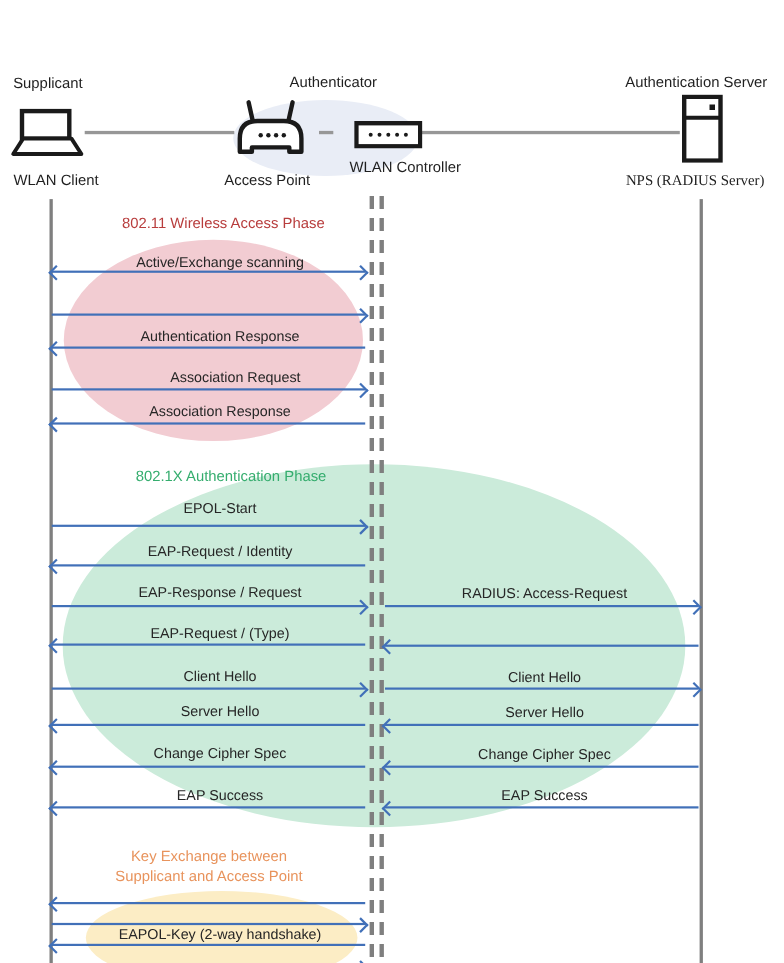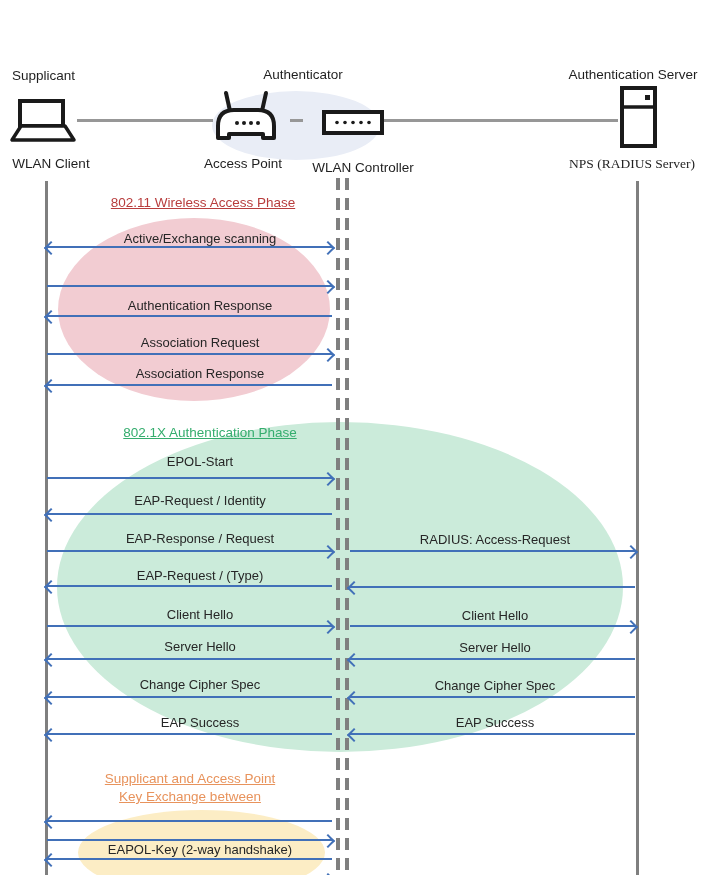--- a/index.html
+++ b/index.html
@@ -19,21 +19,21 @@
   .connector { position:absolute; height:3px; background:#979797; z-index:1; }
 
   .arrow { position:absolute; height:0; border-top:2px solid #4170b8; z-index:2; }
   .arrow i { position:absolute; width:8px; height:8px; display:block;
     border-top:2px solid #4170b8; border-right:2px solid #4170b8; }
   .arrow .hr { right:-1px; top:-5px; transform:rotate(45deg); }
   .arrow .hl { left:-1px;  top:-5px; transform:rotate(-135deg); }
 
   .lbl { position:absolute; z-index:3; font-size:13px; text-align:center; white-space:nowrap; }
   .actor-lbl { font-size:13.5px; color:#1f1f1f; }
-  .phase-title { position:absolute; z-index:3; font-size:13.5px; text-align:center; white-space:nowrap;text-decoration:underline; }
+  .phase-title { position:absolute; z-index:3; font-size:13.5px; text-align:center; white-space:nowrap; }
   .ph1 { color:#b83d3d; }
   .ph2 { color:#35ad6e;text-align:center; }
   .ph3 { color:#e8935c; line-height:18px; }
   .icon { position:absolute; z-index:2; }
 </style>
 </head>
 <body>
 
 <div id="stage">
 
@@ -75,51 +75,51 @@
     <line x1="3" y1="21" x2="34" y2="21" stroke="#1a1a1a" stroke-width="3.5"></line>
     <rect x="25" y="9" width="5" height="5" fill="#1a1a1a"></rect>
   </svg>
 
   <div class="connector" style="left:77px;  top:71px; width:136px;"></div>
   <div class="connector" style="left:290px; top:71px; width:13px;"></div>
   <div class="connector" style="left:383px; top:71px; width:235px;"></div>
 
   <div class="lbl actor-lbl" style="left:5px;   top:108px; width:92px;">WLAN Client</div>
   <div class="lbl actor-lbl" style="left:193px; top:108px; width:100px;">Access Point</div>
-  <div class="lbl actor-lbl" style="left:307px; top:112px; width:112px;">WLAN Controller</div>
+  <div class="lbl actor-lbl" style="left:307px; top:96px; width:112px;text-align:right;">WLAN Controller</div>
   <div class="lbl actor-lbl" style="left:552px; top:108px; width:160px;font-family:Liberation Serif, serif;">NPS (RADIUS Server)</div>
 
   <div class="lifeline" style="left:45px;  top:133px; height:729px;"></div>
   <div class="dashline" style="left:336px; top:130px; height:726px;"></div>
   <div class="dashline" style="left:345px; top:130px; height:726px;"></div>
   <div class="lifeline" style="left:636px; top:133px; height:719px;"></div>
 
   <div class="phase-title ph1" style="left:61px; top:147px; width:284px;">802.11 Wireless Access Phase</div>
   <div class="phase-title ph2" style="left:68px; top:377px; width:284px;">802.1X Authentication Phase</div>
   <div class="phase-title ph3" style="left:48px; top:722px; width:284px;">
+    <div>Key Exchange between</div>
     <div>Supplicant and Access Point</div>
-    <div>Key Exchange between</div>
   </div>
 
   <div class="lbl" style="left:58px; top:183px; width:284px;">Active/Exchange scanning</div>
   <div class="arrow" style="left:47px; top:198px; width:285px;">
       <i class="hl"></i>
       <i class="hr"></i>
     </div>
 
   <div class="arrow" style="left:47px; top:237px; width:285px;">
       <i class="hr"></i>
     </div>
 
   <div class="lbl" style="left:58px; top:250px; width:284px;">Authentication Response</div>
   <div class="arrow" style="left:47px; top:267px; width:285px;">
       <i class="hl"></i>
     </div>
 
-  <div class="lbl" style="left:58px; top:287px; width:284px;">Association Request</div>
+  <div class="lbl" style="left:72px; top:287px; width:284px;">Association Request</div>
   <div class="arrow" style="left:47px; top:305px; width:285px;">
       <i class="hr"></i>
     </div>
 
   <div class="lbl" style="left:58px; top:318px; width:284px;">Association Response</div>
   <div class="arrow" style="left:47px; top:336px; width:285px;">
       <i class="hl"></i>
     </div>
 
   <div class="lbl" style="left:58px; top:406px; width:284px;">EPOL-Start</div>

